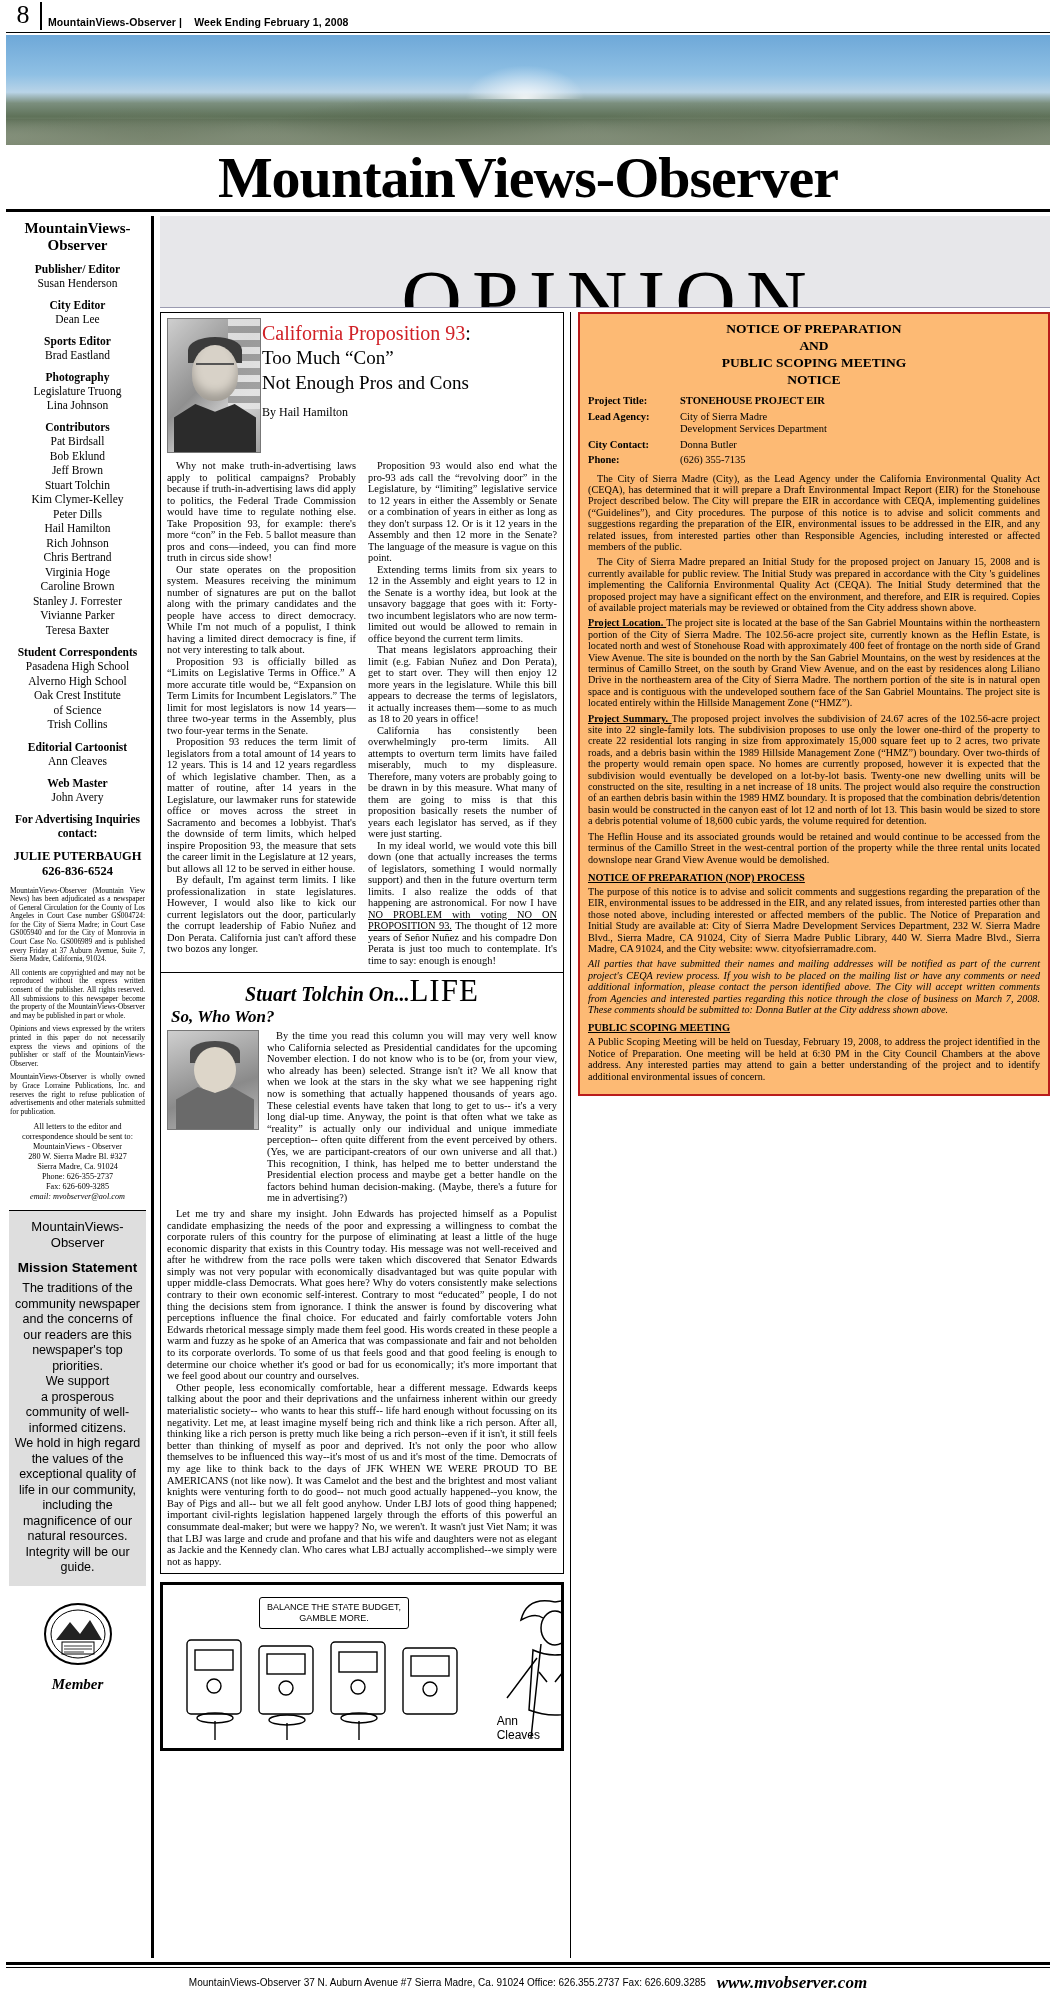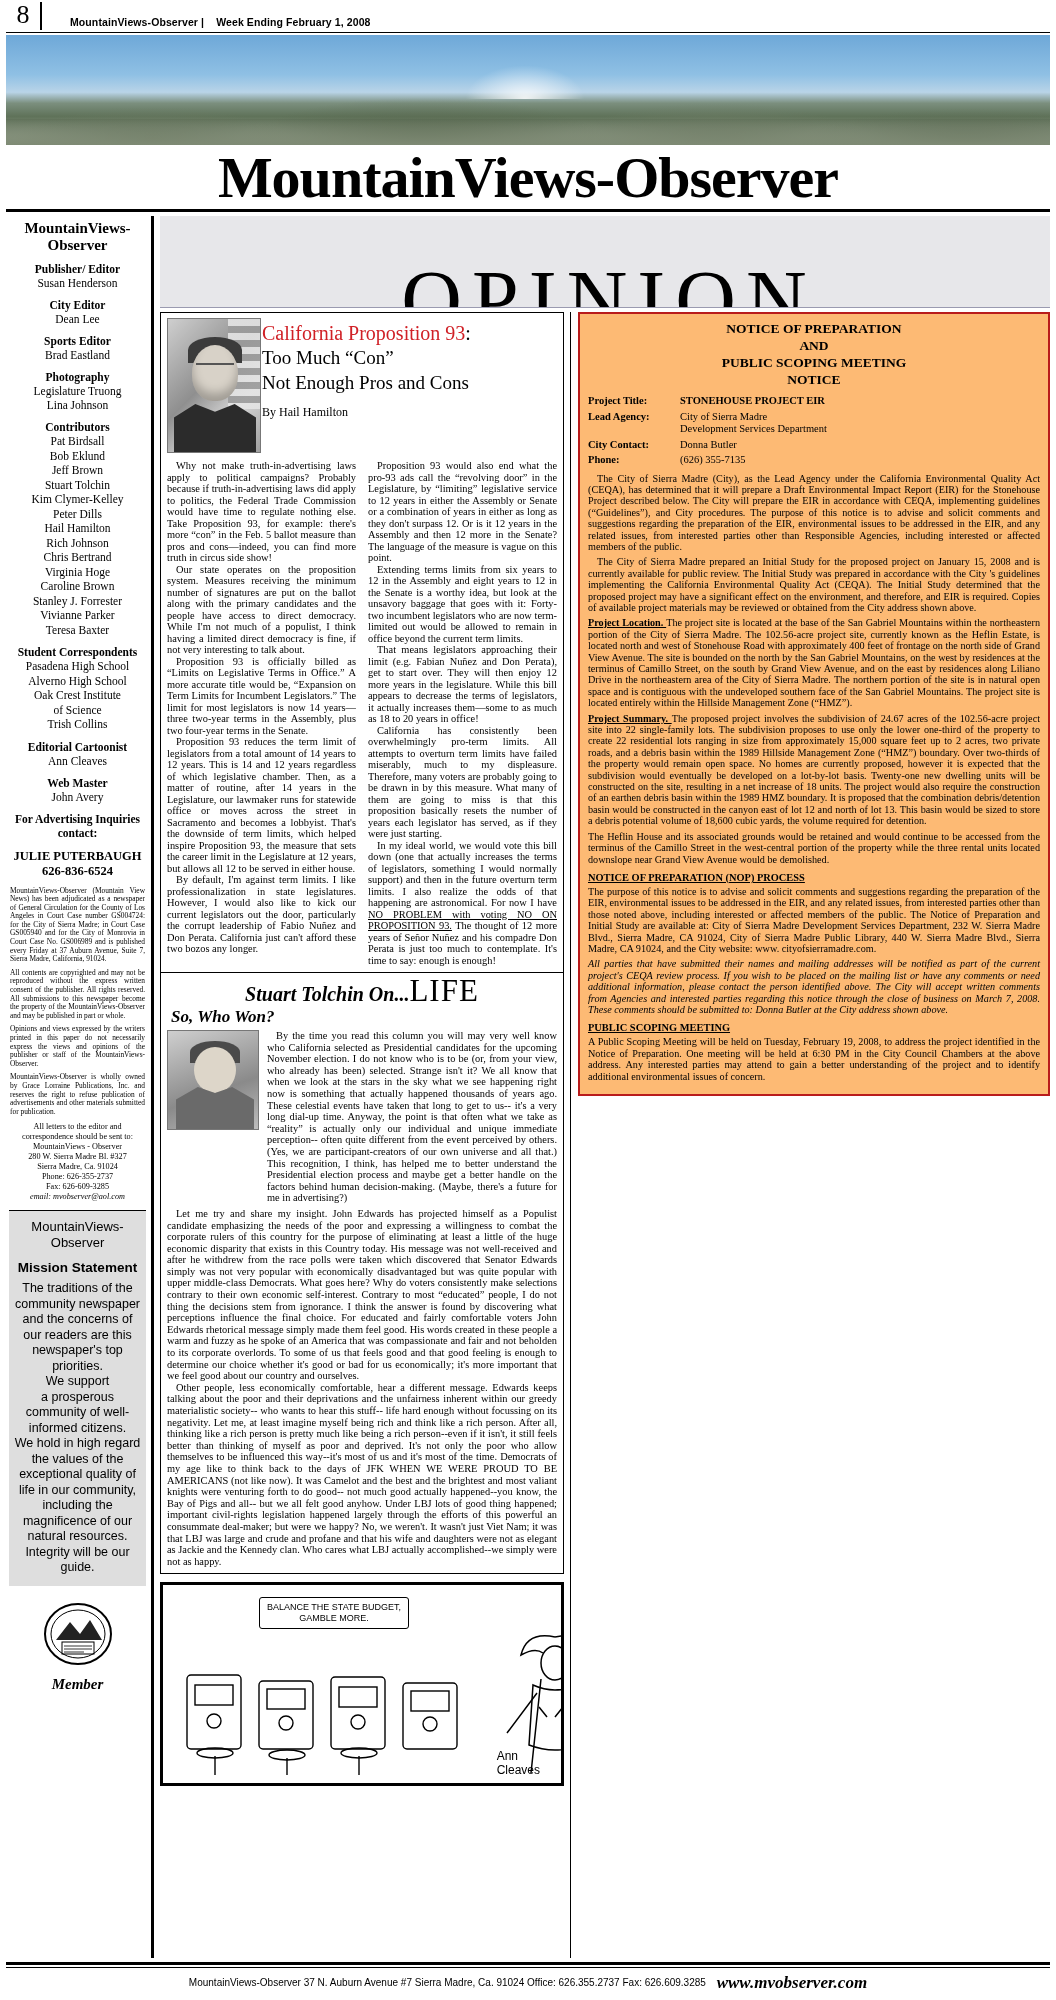--- a/index.html
+++ b/index.html
@@ -17,21 +17,21 @@
   .page-header { height:32px; display:flex; align-items:stretch; padding:0 6px; }
   .folio-num {
     font-family:"Liberation Serif", serif;
     font-size:26px; width:34px; text-align:center;
     line-height:30px;
   }
   .folio-rule { border-left:2px solid #000; margin:2px 0 2px 0; }
   .folio-text {
     font-family:"Liberation Sans", sans-serif;
     font-size:10.5px; font-weight:bold;
-    align-self:flex-end; padding:0 0 4px 28px;
+    align-self:flex-end; padding:0 0 4px 6px;
     letter-spacing:.1px;
   }
   .header-underline { border-bottom:1px solid #000; margin:0 6px; }
 
   
   .banner-photo {
     margin:2px 6px 0 6px; height:110px;
     background:linear-gradient(to bottom,#6ea8d8 0%,#8fc0e4 36%,#b9d4e8 52%,#7b8f7e 62%,#5f7259 74%,#8d9a86 88%,#b6bfae 100%);
     position:relative; overflow:hidden;
   }
@@ -185,21 +185,21 @@
   .portrait .p-face { position:absolute; left:26px; top:16px; width:42px; height:46px; border-radius:50%; background:#ddd6c9; }
   .portrait .p-hair { position:absolute; left:22px; top:10px; width:50px; height:22px; border-radius:50% 50% 0 0; background:#4a4a4a; }
   .portrait .p-body { position:absolute; left:8px; bottom:0; width:78px; height:42px; background:#6a6a6a; clip-path:polygon(0 30%,28% 0,50% 14%,72% 0,100% 30%,100% 100%,0 100%); }
   .art2-intro { flex:1 1 auto; }
   .art2-intro p { margin:0; font-size:10.4px; line-height:11.6px; text-align:justify; text-indent:9px; }
   .art2-body { margin-top:4px; }
   .art2-body p { margin:0; font-size:10.4px; line-height:11.6px; text-align:justify; text-indent:9px; }
 
   
   .cartoon {
-    border:3px solid #000; margin-top:8px; height:204px;
+    border:3px solid #000; margin-top:8px; height:169px;
     background:#fff; position:relative; overflow:hidden;
   }
   .cartoon .balloon {
     position:absolute; left:96px; top:12px; width:150px; border:1.5px solid #000;
     border-radius:3px; padding:4px 6px; font-family:"Liberation Sans", sans-serif;
     font-size:9px; line-height:11px; text-align:center; background:#fff;
   }
   .cartoon .sig { position:absolute; right:21px; bottom:6px; font-size:12px; font-family:"Liberation Sans",sans-serif; }
 
   

